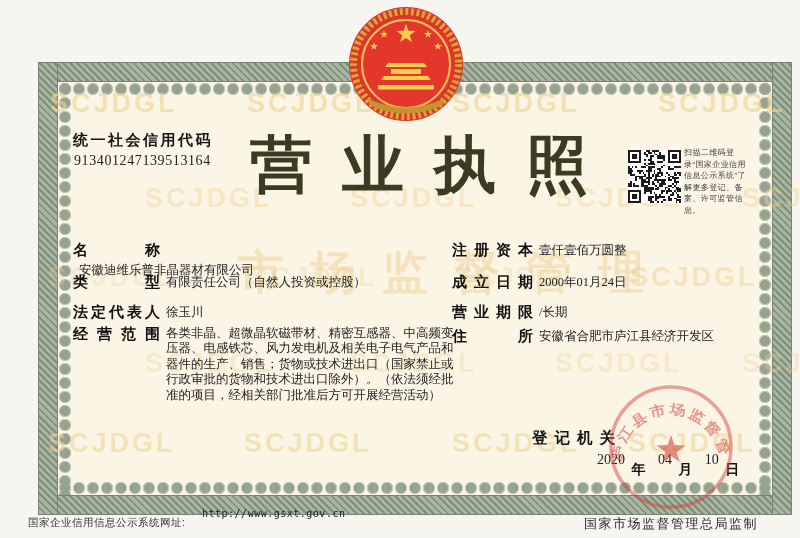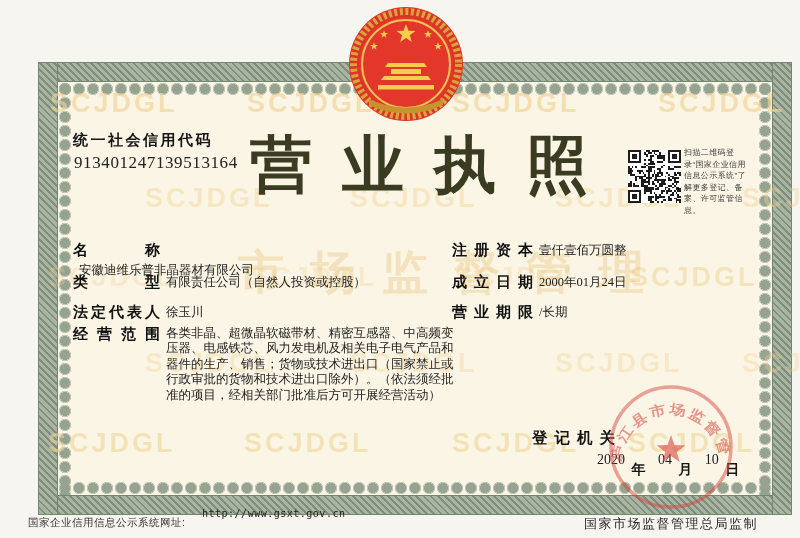--- a/index.html
+++ b/index.html
@@ -43,21 +43,21 @@
     font-size:46px; font-weight:bold; letter-spacing:26px;
     color:rgba(233,198,122,0.4); white-space:nowrap; pointer-events:none;
   }
   
   .credit-label {
     position:absolute; left:73px; top:131px; z-index:3;
     font-size:15px; font-weight:bold; letter-spacing:2.5px; color:#161616;
   }
   .credit-code {
     position:absolute; left:74px; top:153px; z-index:3;
-    font-size:17px; font-family:"Liberation Serif", serif; letter-spacing:0.6px; color:#222;
+    font-size:14px; font-family:"Liberation Serif", serif; letter-spacing:0.6px; color:#222;
   }
   .title {
     position:absolute; left:250px; top:126px; z-index:3;
     font-size:62px; line-height:78px; font-weight:bold; letter-spacing:30px;
     color:#3a3c22; white-space:nowrap;
   }
   #qr-svg { position:absolute; left:628px; top:150px; width:53px; height:53px; z-index:3; }
   .qr-caption {
     position:absolute; left:684px; top:147px; width:64px; z-index:3;
     font-size:8px; line-height:11.6px; letter-spacing:0.4px; color:#3c3c3c;
@@ -483,20 +483,24 @@
     <span class="val">壹仟壹佰万圆整</span>
   </div>
   <div class="row row-r r-est">
     <span class="lbl lbl-r">成立日期</span>
     <span class="val">2000年01月24日</span>
   </div>
   <div class="row row-r r-term">
     <span class="lbl lbl-r">营业期限</span>
     <span class="val">/长期</span>
   </div>
+  <div class="row row-r r-addr">
+    <span class="lbl lbl-r">住所</span>
+    <span class="val">安徽省合肥市庐江县经济开发区</span>
+  </div>
 
   <div class="reg-label">登记机关</div>
   <div class="date-row">
     <span class="num">2020</span>
     <span class="unit">年</span>
     <span class="num">04</span>
     <span class="unit">月</span>
     <span class="num">10</span>
     <span class="unit">日</span>
   </div>

